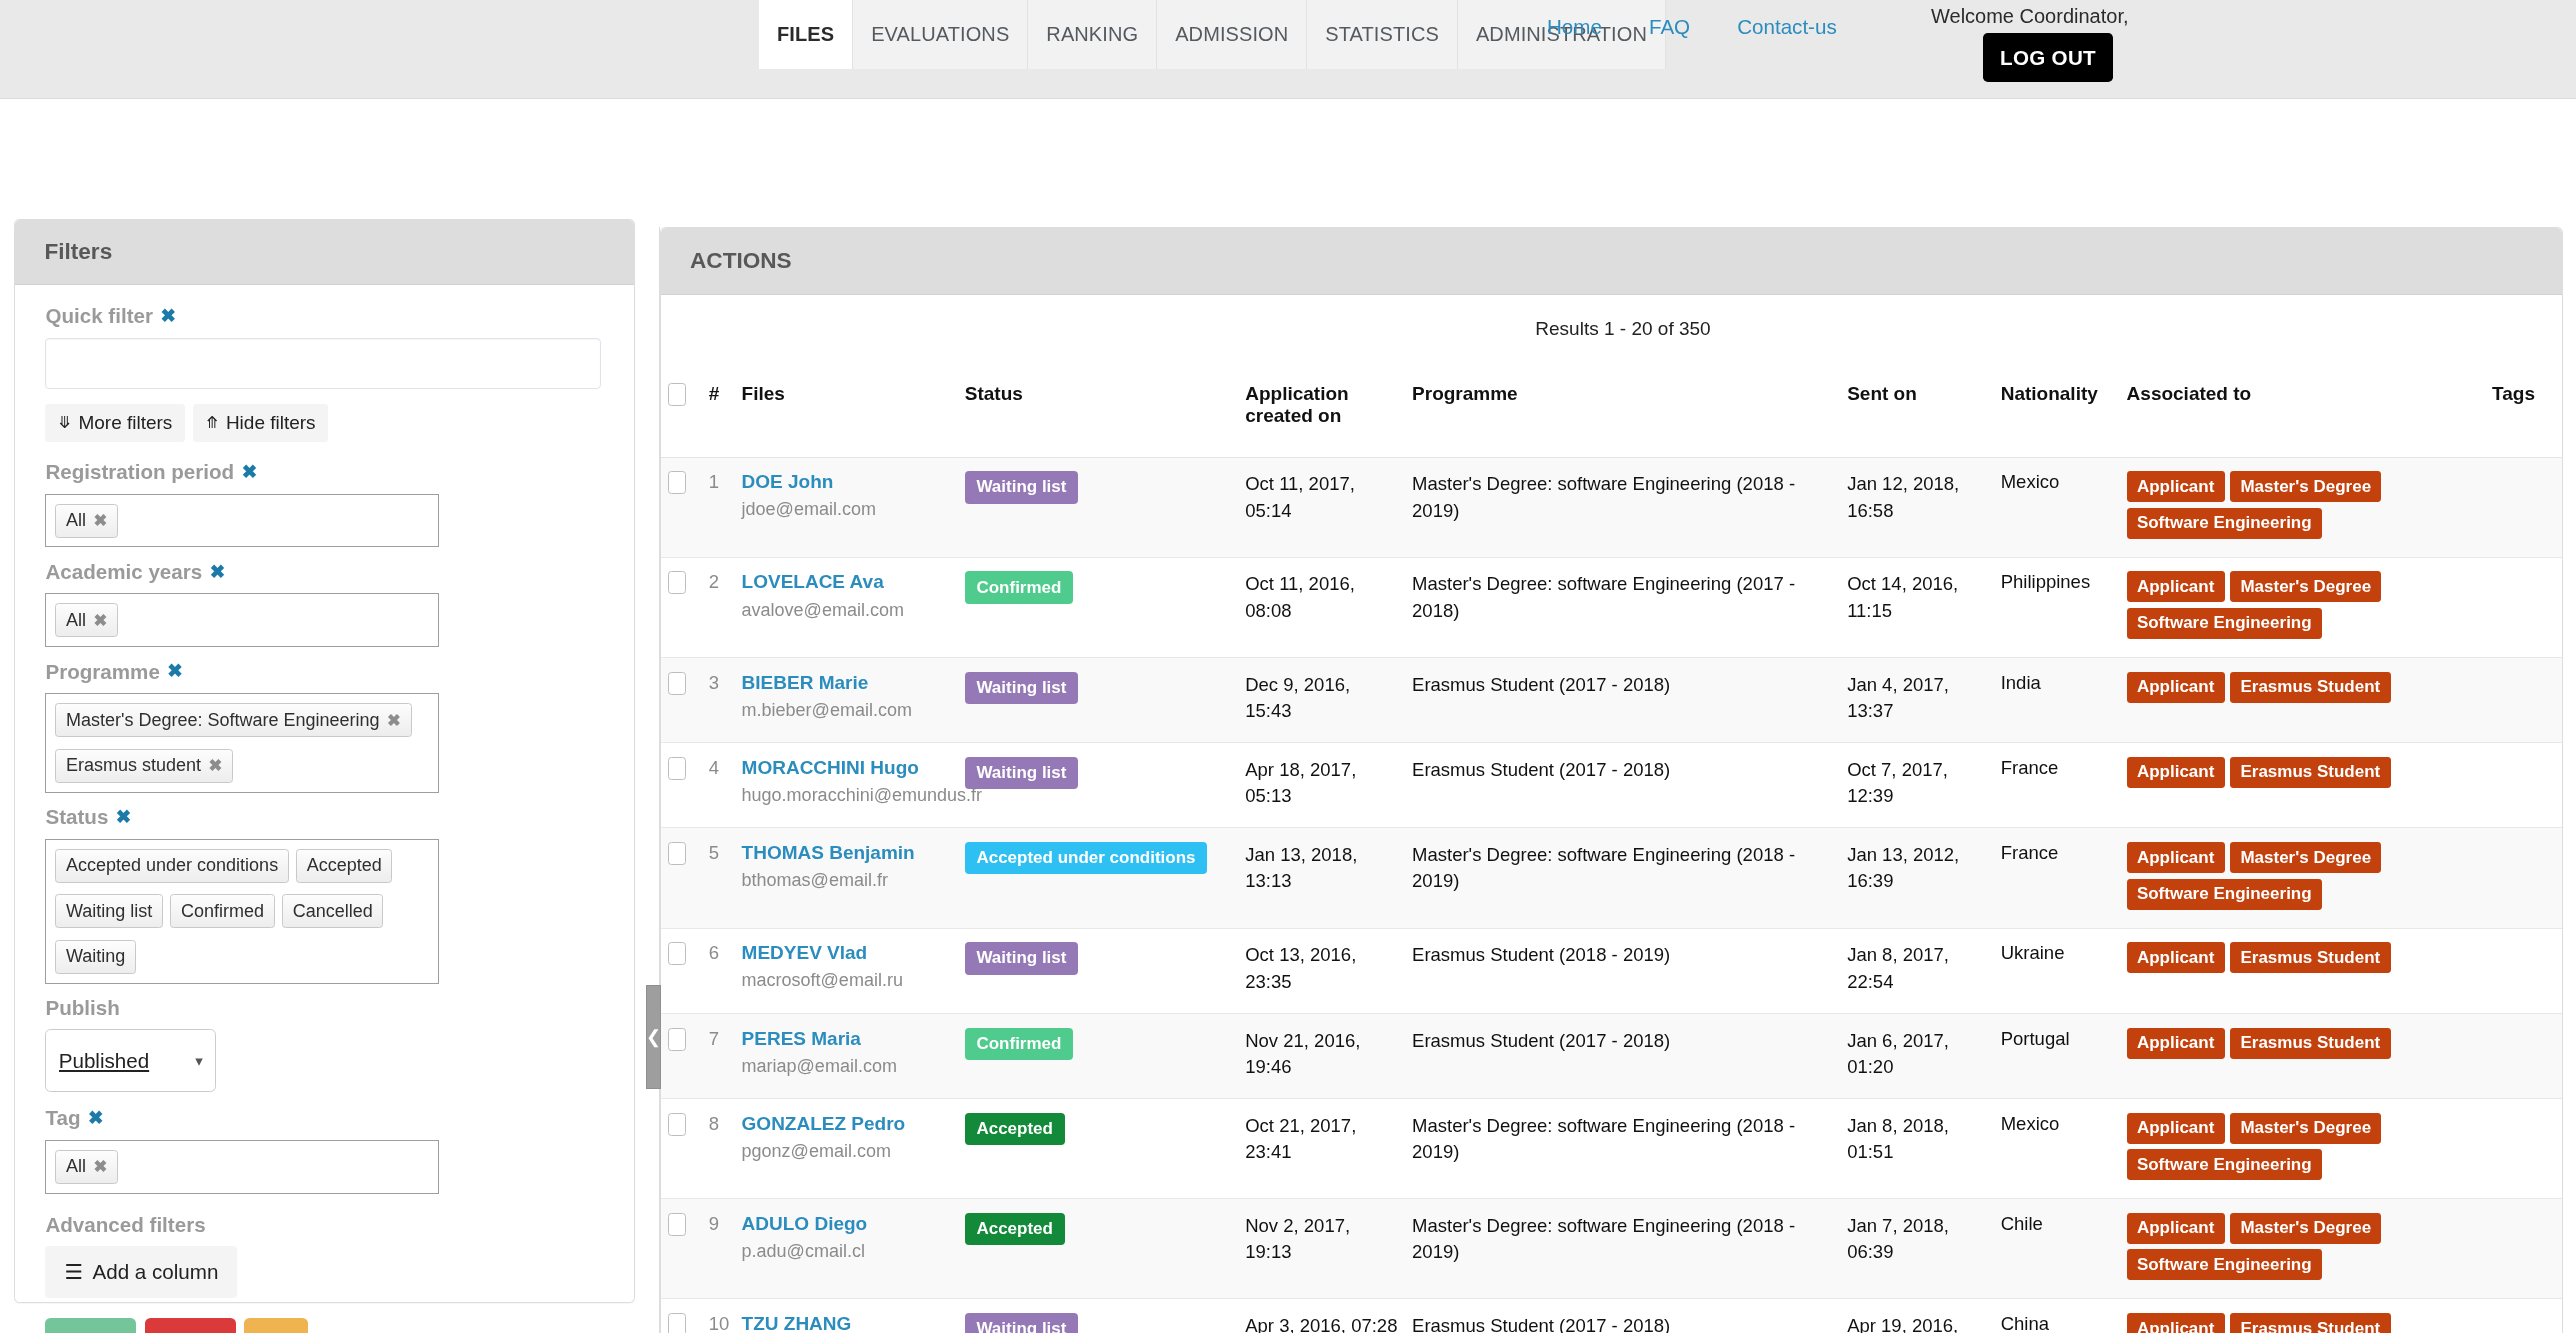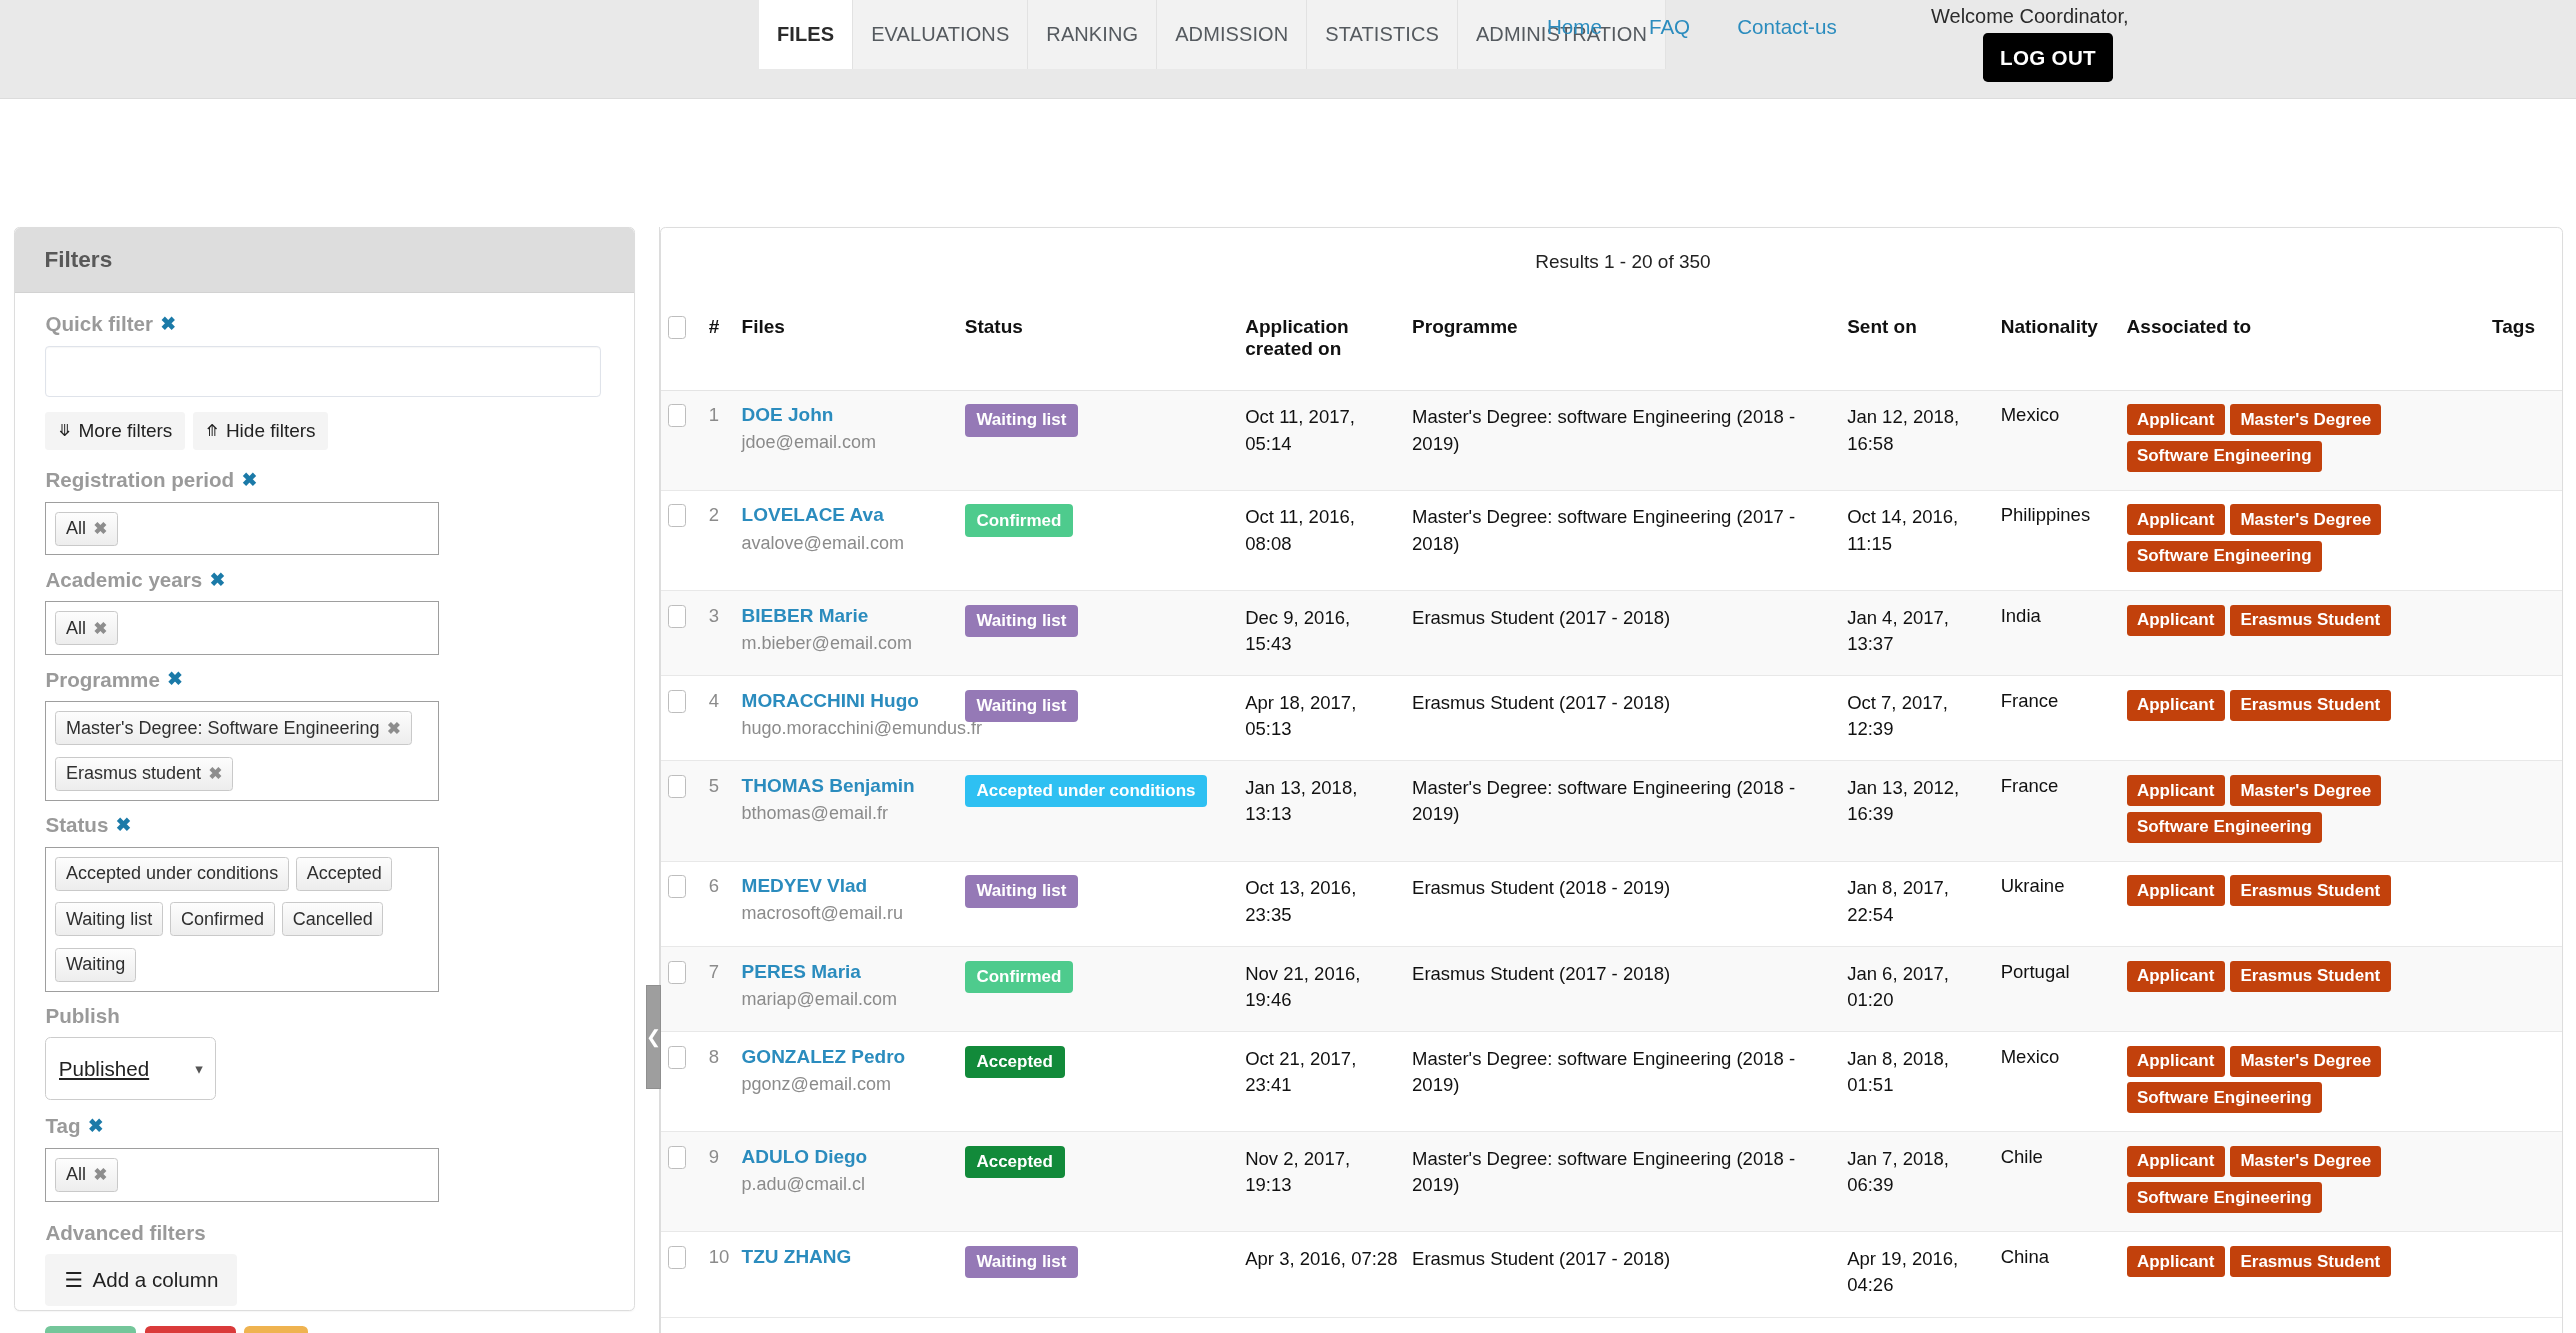--- a/index.html
+++ b/index.html
@@ -82,21 +82,21 @@
     background:#dddddd;
     border-bottom:0.7px solid #d2d2d2;
     border-radius:4.8px 4.8px 0 0;
     display:flex; align-items:center;
     padding-left:29px;
   }
   .panel-head .title{
     font-size:22.6px; font-weight:bold; color:#585858;
   }
 
-  #filters-panel{ left:14.4px; top:128px; width:621px; height:1084px; }
+  #filters-panel{ left:14.4px; top:120px; width:621px; height:1084px; }
   #filters-panel .panel-head{ height:65px; }
   .filters-body{ padding:19px 30px 0 30px; }
 
   .flabel{
     font-size:20.6px; font-weight:bold; color:#9a9a9a;
     margin:0 0 9.6px 0;
     display:flex; align-items:center; gap:7.5px;
   }
   .xmark{ color:#1b7aa8; font-size:18.5px; font-weight:bold; cursor:pointer; line-height:1; }
 
@@ -434,20 +434,23 @@
 
       
     </div>
   </section>
 
   <div class="collapse-handle">
     <span>❮</span>
   </div>
 
   <section class="panel" id="actions-panel">
+    <div class="panel-head">
+      <span class="title">ACTIONS</span>
+    </div>
 
     <div class="results">Results 1 - 20 of 350</div>
 
     <table class="grid">
       <thead>
         <tr>
           <th class="c-chk">
             <span class="cbx"></span>
           </th>
           <th class="c-num">#</th>

